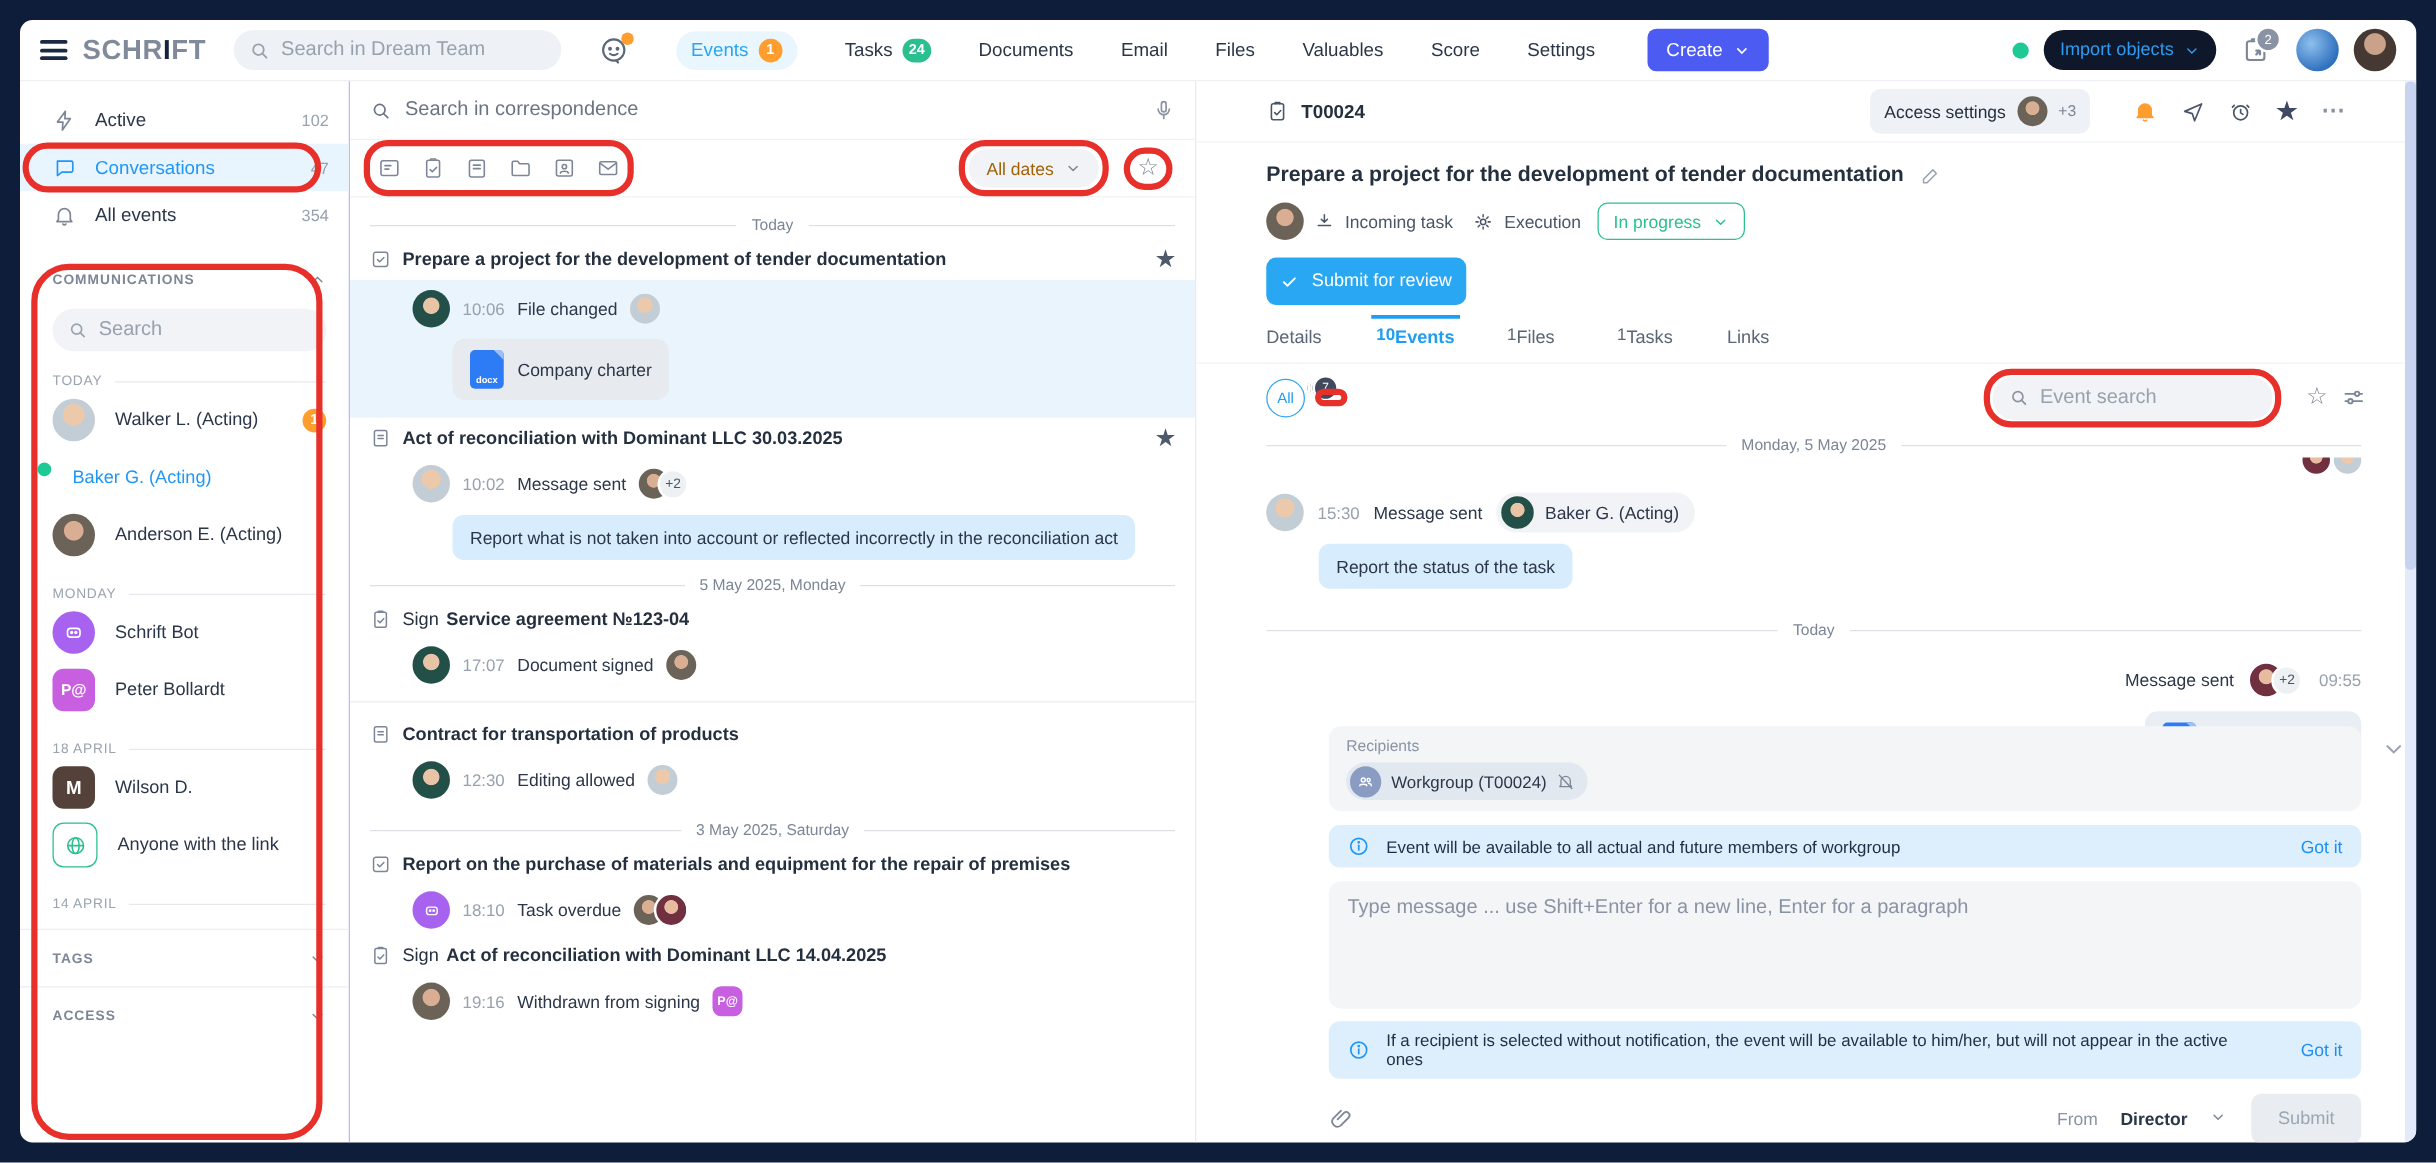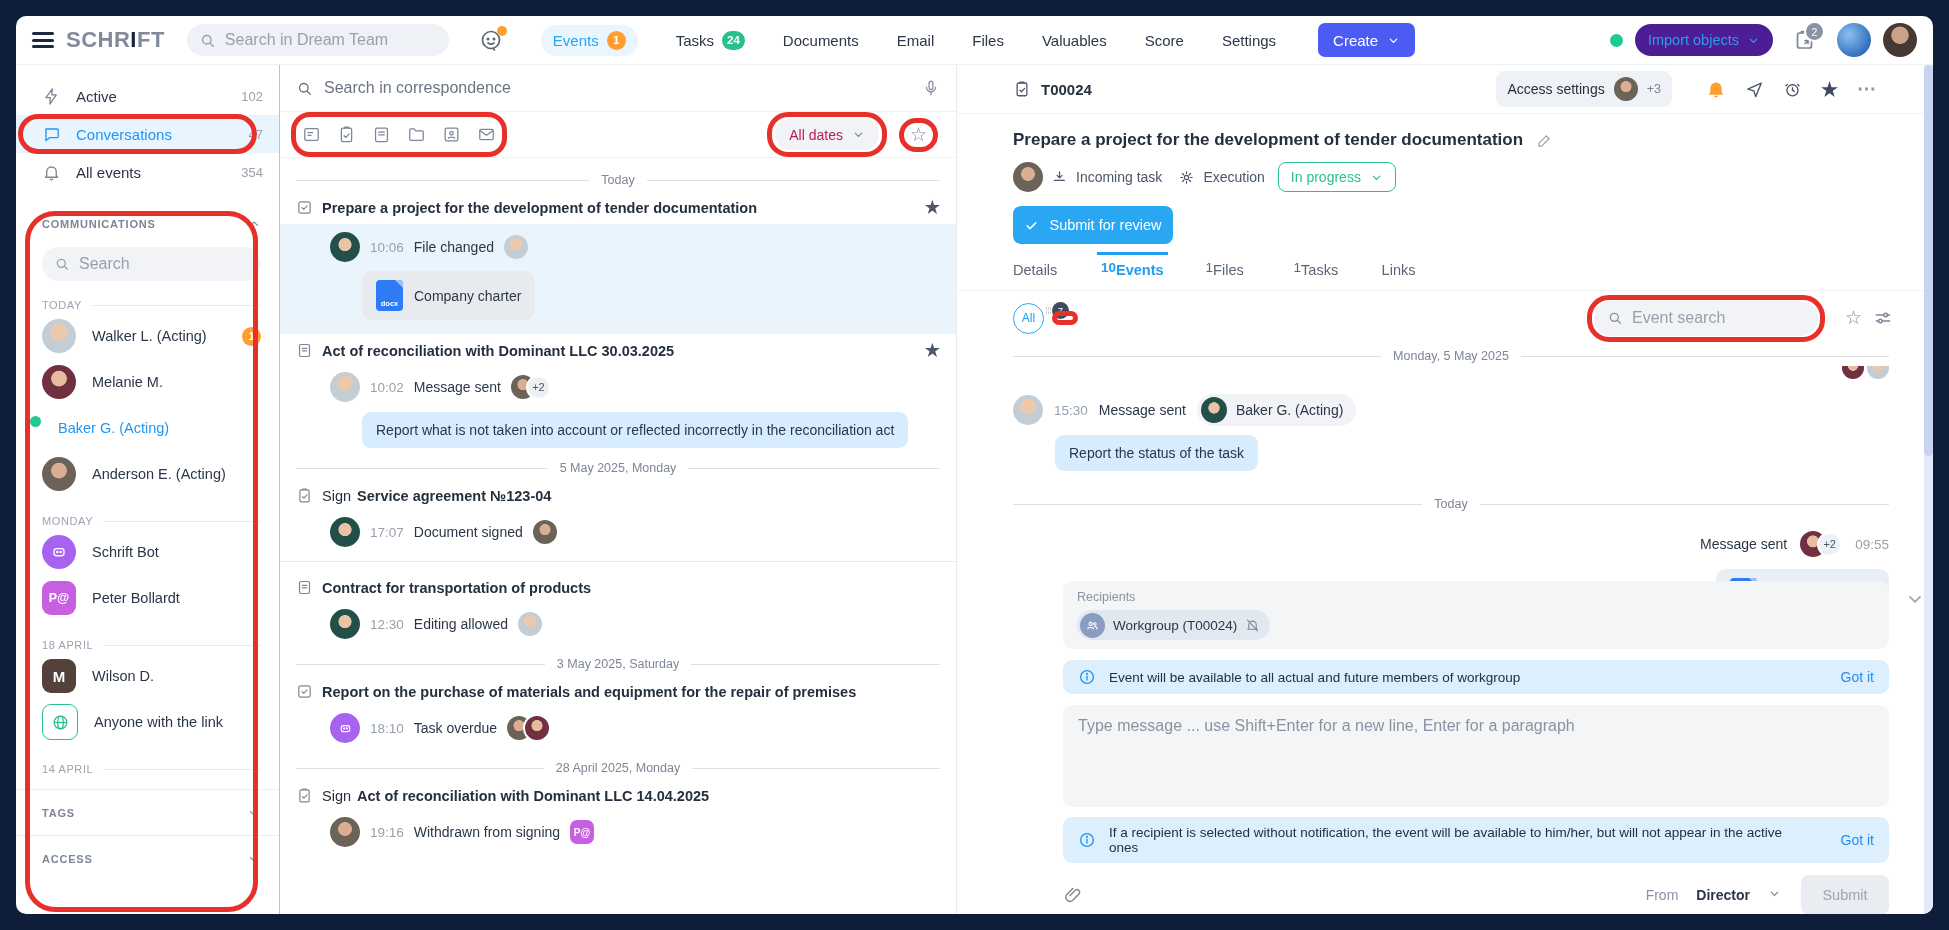--- a/index.html
+++ b/index.html
@@ -33,21 +33,21 @@
   .support{position:relative;margin-left:18px;cursor:pointer}
   .dot-badge{position:absolute;top:-2px;right:-4px;width:10px;height:10px;background:#ff9d2e;border-radius:50%}
   .menu{display:flex;align-items:center;gap:38px;margin-left:26px;font-size:15px}
   .mi{display:flex;align-items:center;gap:8px;cursor:pointer}
   .mi-events{background:#e9f6fe;color:#29a5f1;padding:6px 12px;border-radius:17px}
   .badge{min-width:19px;height:19px;border-radius:10px;color:#fff;font-size:11.5px;font-weight:700;display:inline-flex;align-items:center;justify-content:center;padding:0 5px;box-sizing:border-box}
   .b-orange{background:#ff9d2e}.b-green{background:#2abf8e}
   .btn-create{margin-left:30px;background:#4c5cf2;color:#fff;height:34px;padding:0 15px;border-radius:7px;display:flex;align-items:center;gap:9px;font-size:15px;cursor:pointer}
   .sp{flex:1}
   .green-dot{width:13px;height:13px;border-radius:50%;background:#1ec995}
-  .import{background:#4c1d95;color:#2d9cf0;height:32px;padding:0 13px;border-radius:16px;display:flex;gap:8px;align-items:center;font-size:14.5px;cursor:pointer}
+  .import{background:#0f172a;color:#2d9cf0;height:32px;padding:0 13px;border-radius:16px;display:flex;gap:8px;align-items:center;font-size:14.5px;cursor:pointer}
   .clip-wrap{position:relative;margin:0 8px;cursor:pointer}
   .num-badge{position:absolute;top:-7px;right:-8px;background:#8a93a3;color:#fff;border-radius:50%;width:17px;height:17px;font-size:10.5px;display:flex;align-items:center;justify-content:center;border:2px solid #fff}
   
   .cols{display:flex;height:calc(100% - 49px)}
   .sidebar{width:264px;border-right:1px solid #c4b5fd;position:relative;padding-top:12px;box-sizing:border-box;flex:none}
   .side-item{height:38px;display:flex;align-items:center;gap:15px;padding:0 16px 0 26px;font-size:15px;position:relative;cursor:pointer}
   .side-item .cnt{margin-left:auto;font-size:13px;color:#98a1ae}
   .side-item.sel{background:#e9f5fe;color:#2196f3}
   .sec-head{margin:26px 18px 16px 26px;display:flex;align-items:center;font-size:11px;font-weight:700;letter-spacing:.8px;color:#7c8696}
   .sec-head .ic,.foot-row .ic{margin-left:auto}
@@ -60,21 +60,21 @@
   .aw{position:relative;flex:none}
   .sdot{position:absolute;right:-1px;bottom:-1px;width:11px;height:11px;background:#1ec995;border:2px solid #fff;border-radius:50%}
   .hr{height:1px;background:#eceef2;margin-top:14px}
   .foot-row{height:45px;display:flex;align-items:center;padding:0 18px 0 26px;font-size:11px;font-weight:700;letter-spacing:.8px;color:#7c8696;cursor:pointer}
   
   .feed{width:677px;border-right:1px solid #e9ebef;display:flex;flex-direction:column;box-sizing:border-box;flex:none}
   .feed-search{height:46px;display:flex;align-items:center;gap:11px;padding:0 16px;border-bottom:1px solid #f0f2f5;flex:none}
   .feed-search input.bare::placeholder{color:#6a7482}
   .feed-filter{height:45px;display:flex;align-items:center;padding:0 16px 0 20px;border-bottom:1px solid #f0f2f5;flex:none}
   .ficons{display:flex;gap:16px;align-items:center;position:relative;padding:6px 2px}
-  .alldates{height:31px;background:#f1f3f6;border-radius:16px;display:flex;align-items:center;gap:9px;padding:0 14px;font-size:14px;color:#be185d;position:relative;margin-left:auto;cursor:pointer}
+  .alldates{height:31px;background:#f1f3f6;border-radius:16px;display:flex;align-items:center;gap:9px;padding:0 14px;font-size:14px;color:#a16207;position:relative;margin-left:auto;cursor:pointer}
   .fstar{position:relative;margin:0 8px 0 26px;padding:1px 5px;cursor:pointer}
   .star-o{font-size:19px;color:#7c8696;line-height:1}
   .star-f{font-size:17px;color:#4e5a6b;line-height:1}
   .list{flex:1;overflow:hidden;padding-top:2px}
   .day-div{display:flex;align-items:center;gap:12px;margin:13px 16px 4px;font-size:12.5px;color:#7c8696}
   .day-div .ln{flex:1;height:1px;background:#dde1e6}
   .evt-t{display:flex;align-items:center;gap:9px;padding:8px 16px;font-size:14.5px;color:#25303f;font-weight:700}
   .evt-t .pfx{font-weight:400;margin-right:-3px}
   .evt-t .star{margin-left:auto;cursor:pointer}
   .evt-r{display:flex;align-items:center;gap:10px;padding:5px 16px 5px 50px;font-size:14px}
@@ -284,24 +284,20 @@
       <div class="grp">
           <span>TODAY</span>
           <span class="ln"></span>
         </div>
       <div class="person">
         <span class="av s34 av-walker"></span>
         <span>Walker L. (Acting)</span>
         <span class="b badge b-orange">1</span>
       </div>
       <div class="person">
-        <span class="av s34 av-melanie"></span>
-        <span>Melanie M.</span>
-      </div>
-      <div class="person">
         <span class="aw"><span class="av s34 av-baker"></span><span class="sdot"></span></span>
         <span class="name-blue">Baker G. (Acting)</span>
       </div>
       <div class="person">
         <span class="av s34 av-anderson"></span>
         <span>Anderson E. (Acting)</span>
       </div>
 
       <div class="grp">
           <span>MONDAY</span>
@@ -557,25 +553,20 @@
               </svg>
             </span>
           <span class="tm">18:10</span>
           <span>Task overdue</span>
           <span class="stack">
             <span class="av s24 av-anderson"></span>
             <span class="av s24 av-melanie" style="margin-left:-8px;border:2px solid #fff"></span>
           </span>
         </div>
 
-        <div class="day-div">
-            <span class="ln"></span>
-            <span>28 April 2025, Monday</span>
-            <span class="ln"></span>
-          </div>
 
         <div class="evt-t">
           <span class="ic">
               <svg width="17" height="17" viewBox="0 0 24 24" fill="none" stroke="#7c8696" stroke-width="1.7" stroke-linecap="round" stroke-linejoin="round">
                 <rect x="5.5" y="4" width="13" height="17" rx="2"></rect>
                 <path d="M9.5 4V2.8h5V4"></path>
                 <path d="M9 13.5l2.2 2.2 4.3-4.5"></path>
               </svg>
             </span>
           <span class="pfx">Sign</span>

